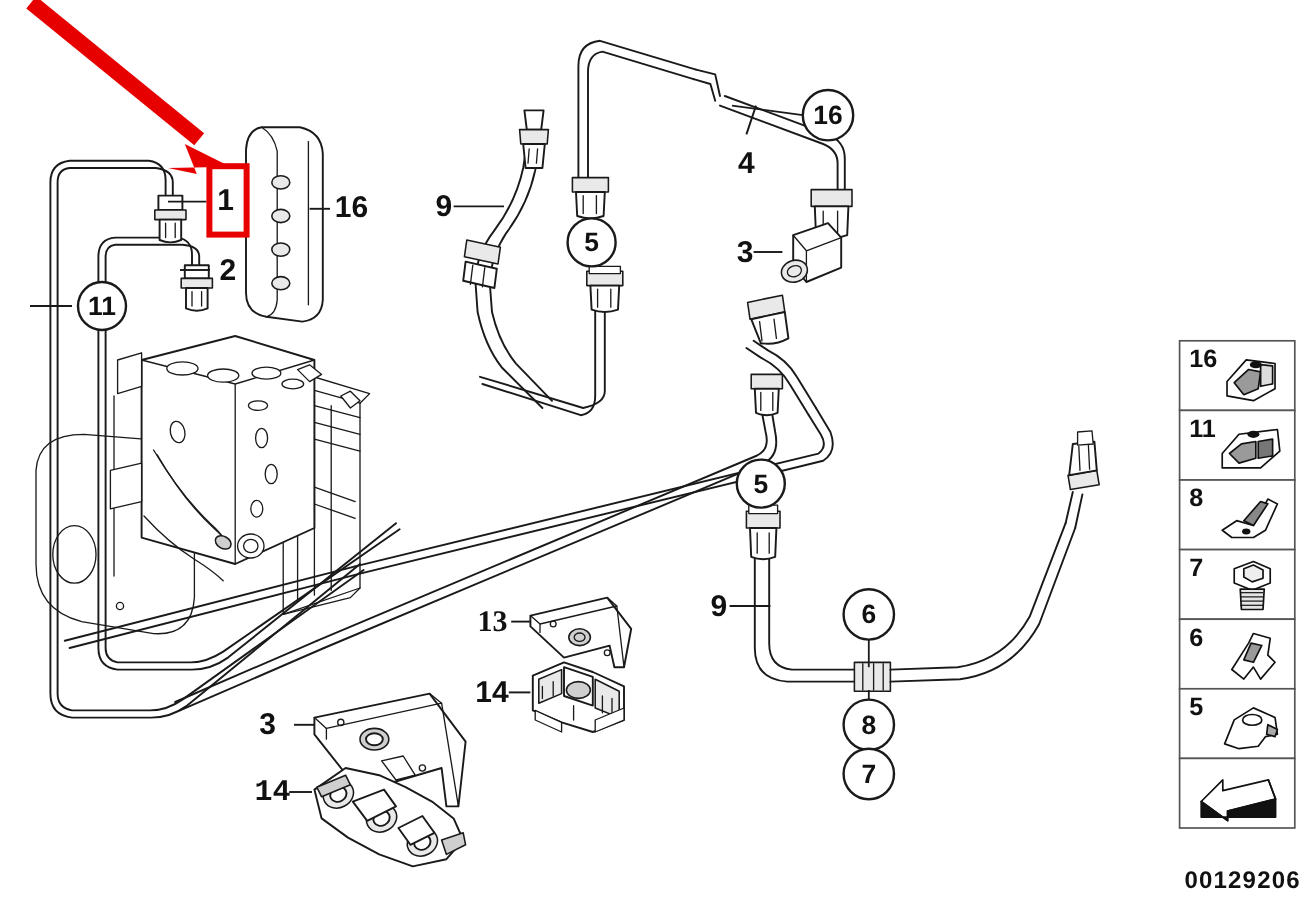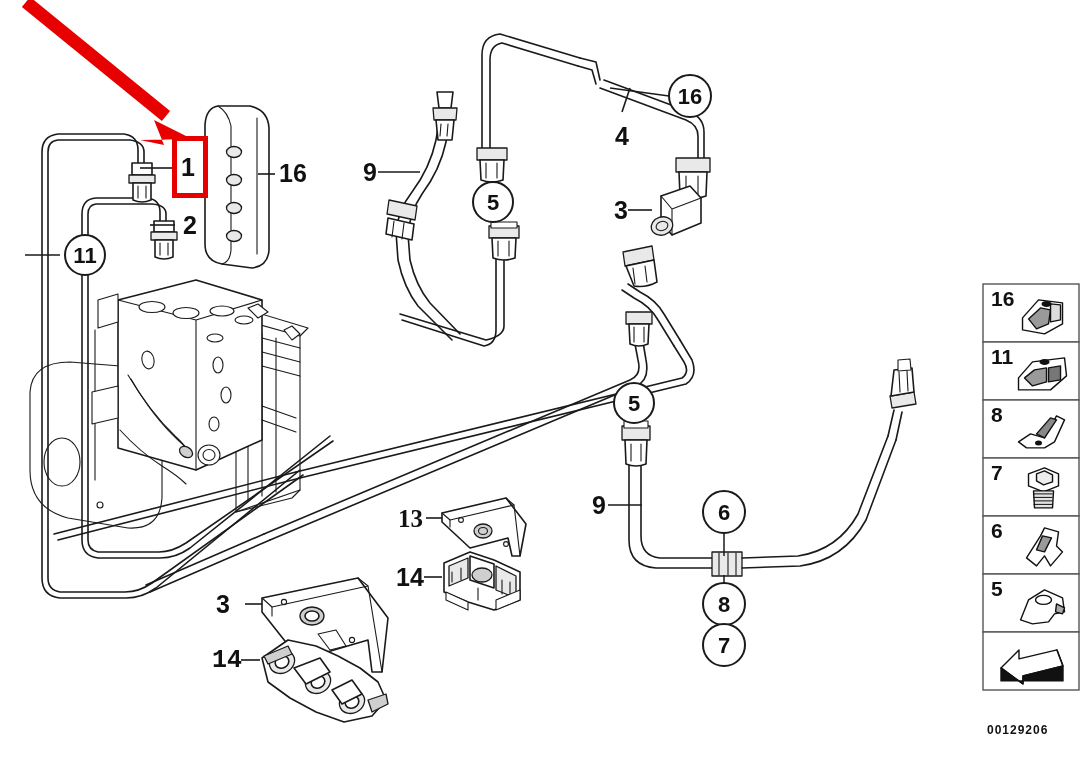--- a/index.html
+++ b/index.html
@@ -8,21 +8,21 @@
        font-family:"Liberation Sans", sans-serif;}
   #stage{position:relative;width:1089px;height:770px;background:#fff;}
   svg.layer{position:absolute;left:0;top:0;width:1089px;height:770px;}
   .lbl{position:absolute;font-family:"Liberation Sans", sans-serif;
        font-weight:bold;color:#111;line-height:1;}
   .lbl-num{font-size:25px;}
   .cal-txt{font-size:22px;font-weight:bold;fill:#111;
            font-family:"Liberation Sans", sans-serif;}
   .side-num{font-size:21px;font-weight:bold;fill:#111;
             font-family:"Liberation Sans", sans-serif;}
-  .pn{position:absolute;font-size:12px;font-weight:bold;letter-spacing:1px;
+  .pn{position:absolute;font-size:20px;font-weight:bold;letter-spacing:1px;
       color:#111;font-family:"Liberation Sans", sans-serif;}
   .redbox{position:absolute;border:5px solid #e60000;box-sizing:border-box;}
 </style>
 </head>
 <body>
 
 <div id="stage">
 
   <svg class="layer" viewBox="0 0 1089 770">
     <defs>

